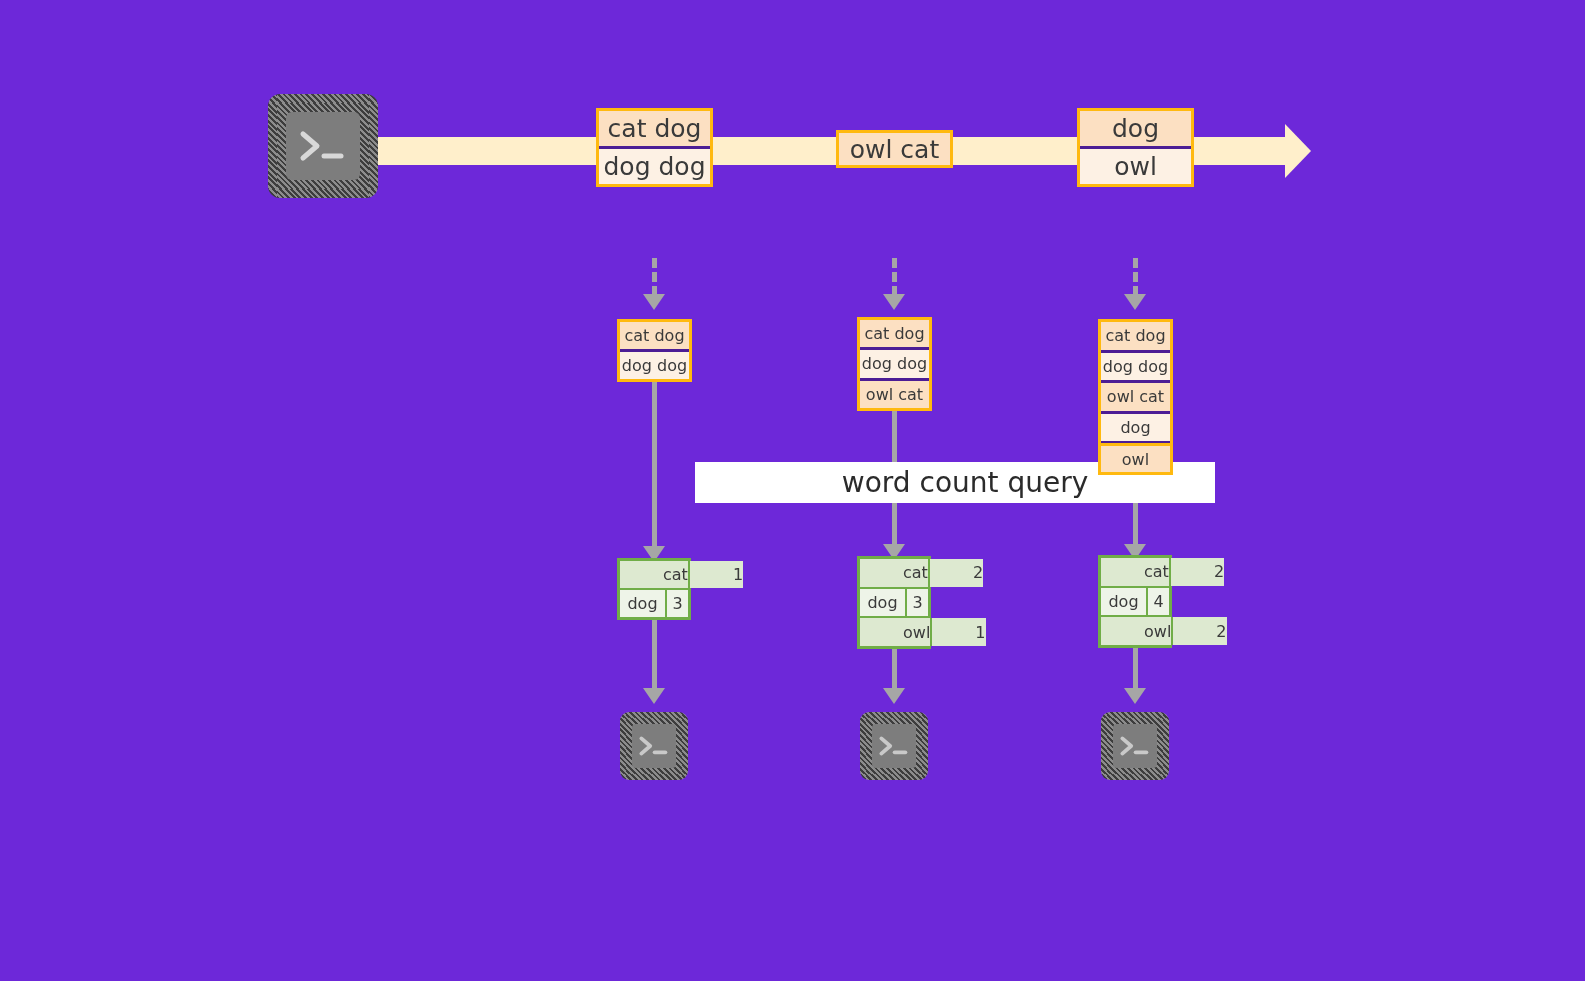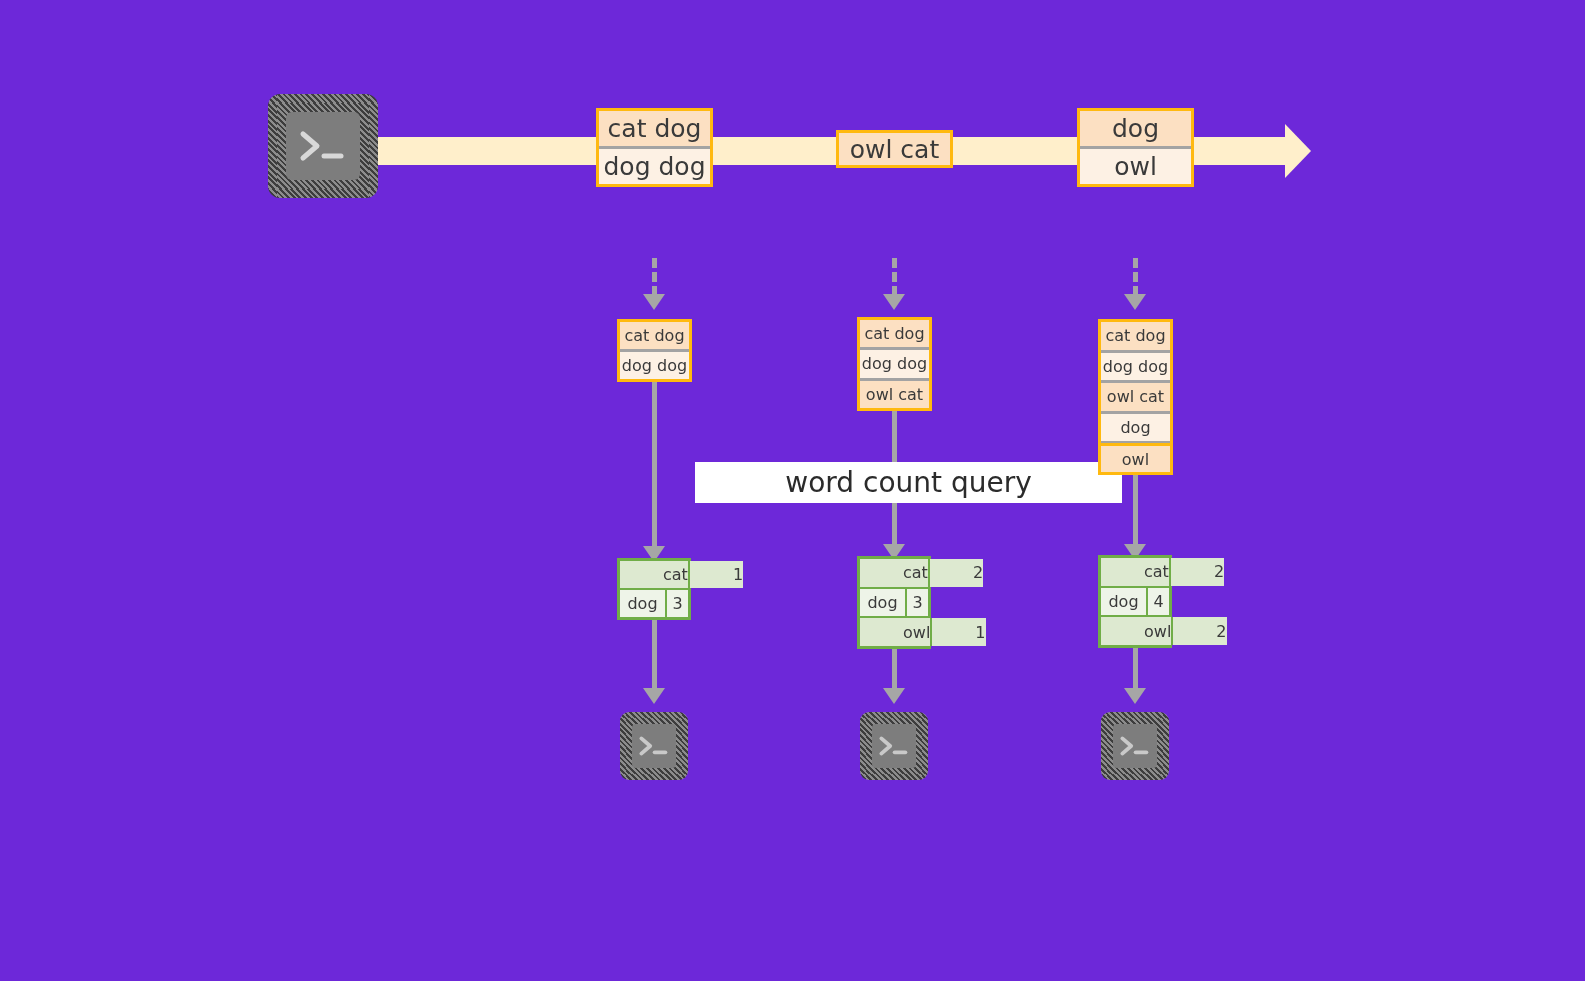--- a/index.html
+++ b/index.html
@@ -27,21 +27,21 @@
   .term.small .inner{inset:6px;border-radius:4px;}
 
   
   .obox{position:absolute;box-sizing:border-box;border:3px solid #FFB90F;
         display:flex;flex-direction:column;}
   .obox .row{box-sizing:border-box;flex:1 1 0;display:flex;
              align-items:center;justify-content:center;
              color:#3a3a3a;white-space:nowrap;overflow:hidden;}
   .obox .row.dark{background:#FCE0C2;}
   .obox .row.light{background:#FDF1E4;}
-  .obox .row + .row{border-top:3px solid #a3a3a3;}
+  .obox .row + .row{border-top:3px solid #4c1d95;}
   .obox.big .row{font-size:25px;}
   .obox.mid .row{font-size:16px;}
 
   
   .gtab{position:absolute;box-sizing:border-box;border:3px solid #70AD47;
         display:flex;flex-direction:column;}
   .gtab .trow{box-sizing:border-box;flex:1 1 0;display:flex;}
   .gtab .trow + .trow{border-top:2px solid #70AD47;}
   .gtab .c{box-sizing:border-box;display:flex;align-items:center;
            justify-content:center;font-size:16px;color:#3a3a3a;}
@@ -196,19 +196,19 @@
   <div class="head" style="left:1124px;top:688px;"></div>
 
   <div class="term small" style="left:1101px;top:712px;width:68px;height:68px;">
     <div class="inner"></div>
     <svg width="38" height="26" viewBox="0 0 60 40">
       <path d="M10 8 L24 20 L10 32" fill="none" stroke="#c9c9c9" stroke-width="6" stroke-linecap="round" stroke-linejoin="round"></path>
       <line x1="31" y1="30" x2="48" y2="30" stroke="#c9c9c9" stroke-width="6" stroke-linecap="round"></line>
     </svg>
   </div>
 
-  <div class="qlabel" style="left:695px;top:462px;width:427px;height:41px;">word count query</div>
+  <div class="qlabel" style="left:695px;top:462px;width:500px;height:41px;padding-left:20px;">word count query</div>
 
   <div class="obox mid" style="left:1098px;top:443px;width:75px;height:32px;">
     <div class="row dark">owl</div>
   </div>
 
 </div>
 
 </body></html>

